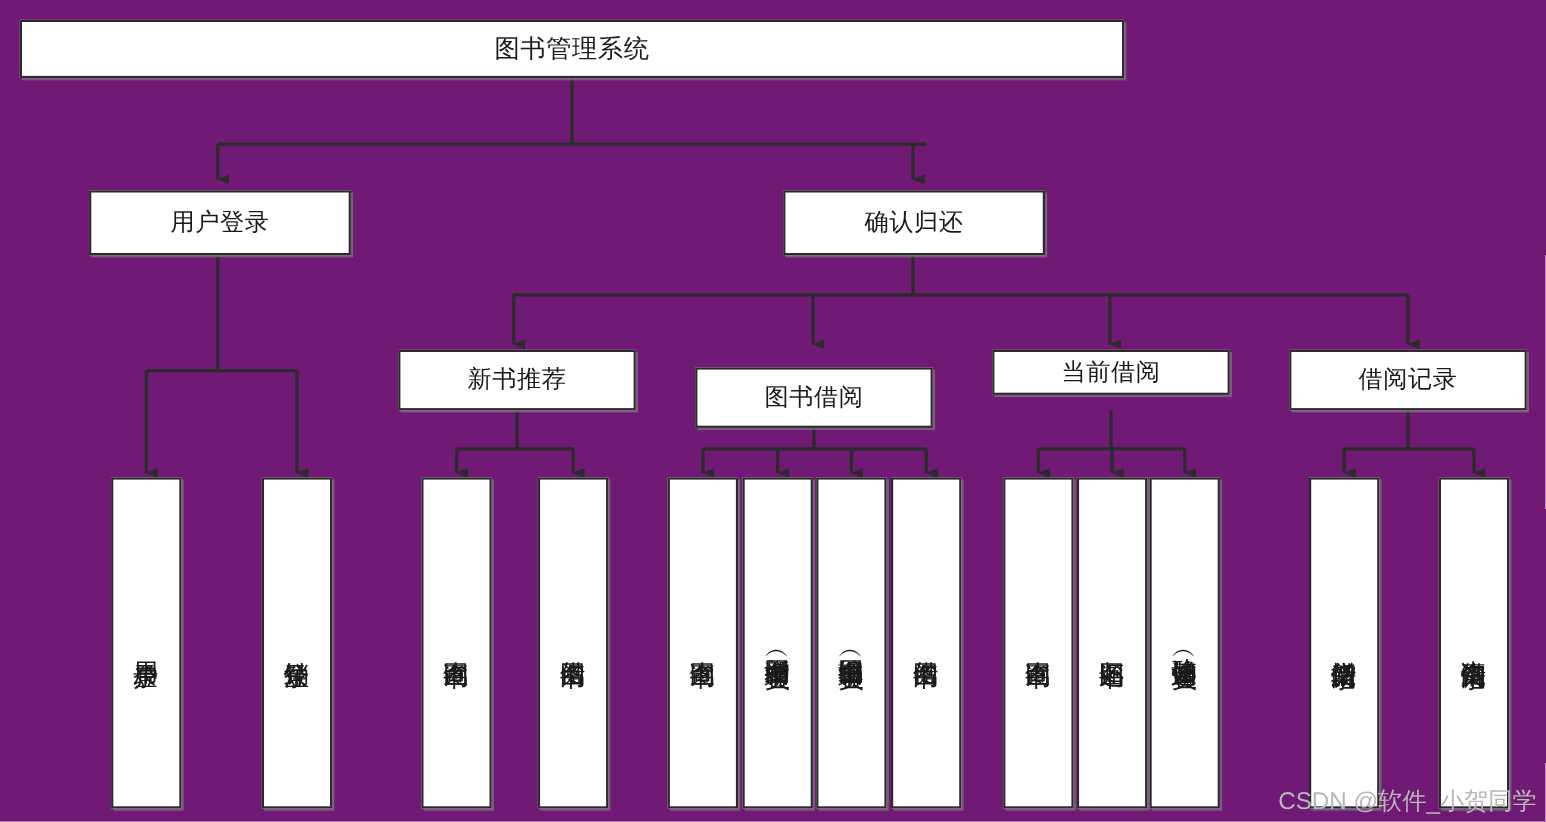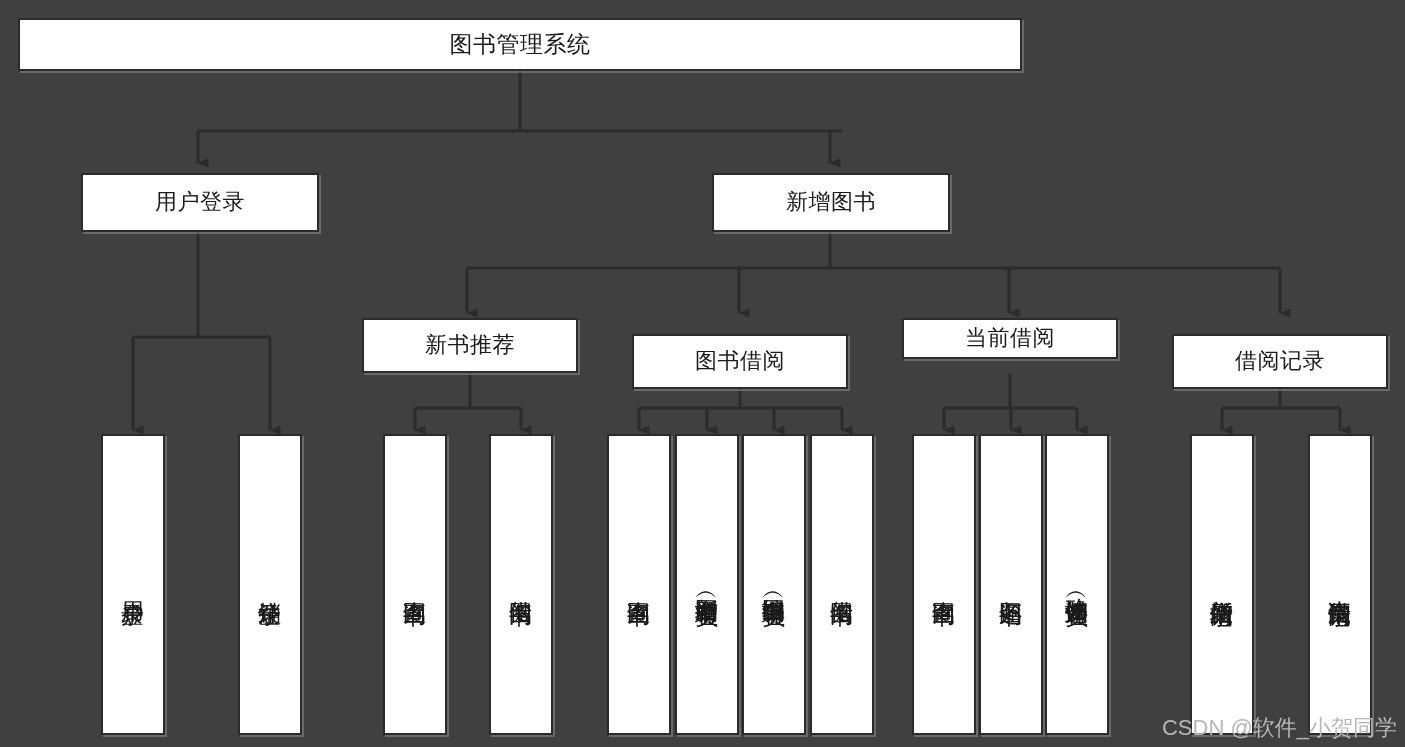--- a/index.html
+++ b/index.html
@@ -7,21 +7,21 @@
     padding: 0;
     background: #ffffff;
   }
   body {
     font-family: "Liberation Sans", "DejaVu Sans", sans-serif;
   }
   #canvas {
     position: relative;
     width: 1405px;
     height: 747px;
-    background: #404040;
+    background: #701a75;
     overflow: hidden;
   }
   svg#connectors {
     position: absolute;
     left: 0;
     top: 0;
     width: 1405px;
     height: 747px;
     pointer-events: none;
   }
@@ -129,33 +129,33 @@
   </svg>
 
   <div class="node horiz root" style="left:18px; top:18px; width:1004px; height:53px;">
     <span class="lbl">图书管理系统</span>
   </div>
 
   <div class="node horiz" style="left:81px; top:173px; width:238px; height:59px;">
     <span class="lbl">用户登录</span>
   </div>
   <div class="node horiz" style="left:712px; top:173px; width:238px; height:59px;">
-    <span class="lbl">新增图书</span>
+    <span class="lbl">确认归还</span>
   </div>
 
   <div class="node horiz" style="left:362px; top:318px; width:216px; height:55px;align-items:center;">
     <span class="lbl">新书推荐</span>
   </div>
   <div class="node horiz" style="left:632px; top:334px; width:216px; height:55px;">
     <span class="lbl">图书借阅</span>
   </div>
   <div class="node horiz" style="left:902px; top:318px; width:216px; height:41px;">
     <span class="lbl">当前借阅</span>
   </div>
-  <div class="node horiz" style="left:1172px; top:318px; width:216px; height:55px;margin-top:16px;">
+  <div class="node horiz" style="left:1172px; top:318px; width:216px; height:55px;">
     <span class="lbl">借阅记录</span>
   </div>
 
   <div class="node leaf" style="left:101px; top:434px; width:64px; height:301px;">
     <span class="lbl">用户登录</span>
   </div>
   <div class="node leaf" style="left:238px; top:434px; width:64px; height:301px;">
     <span class="lbl">注销登录</span>
   </div>
 

